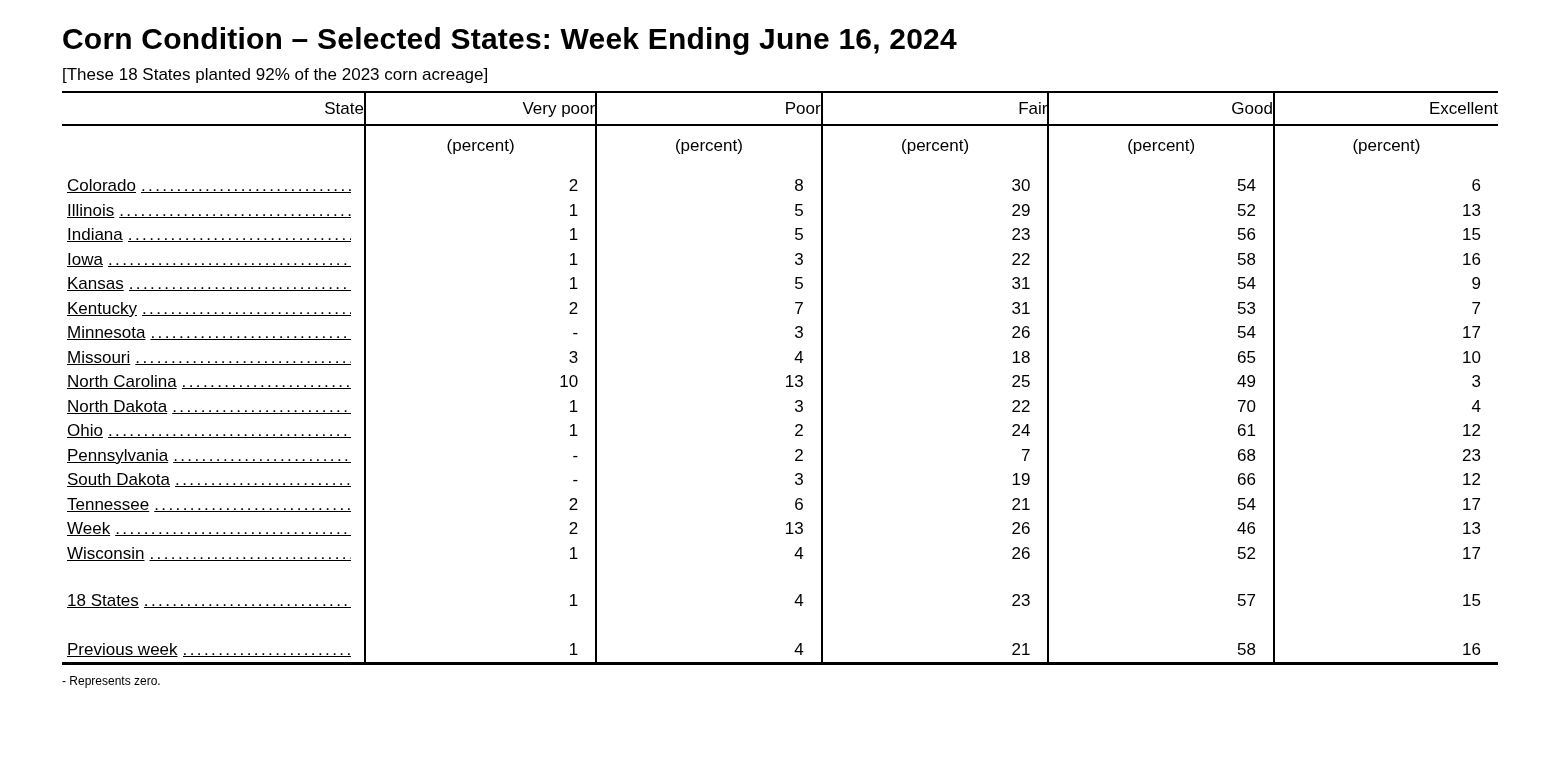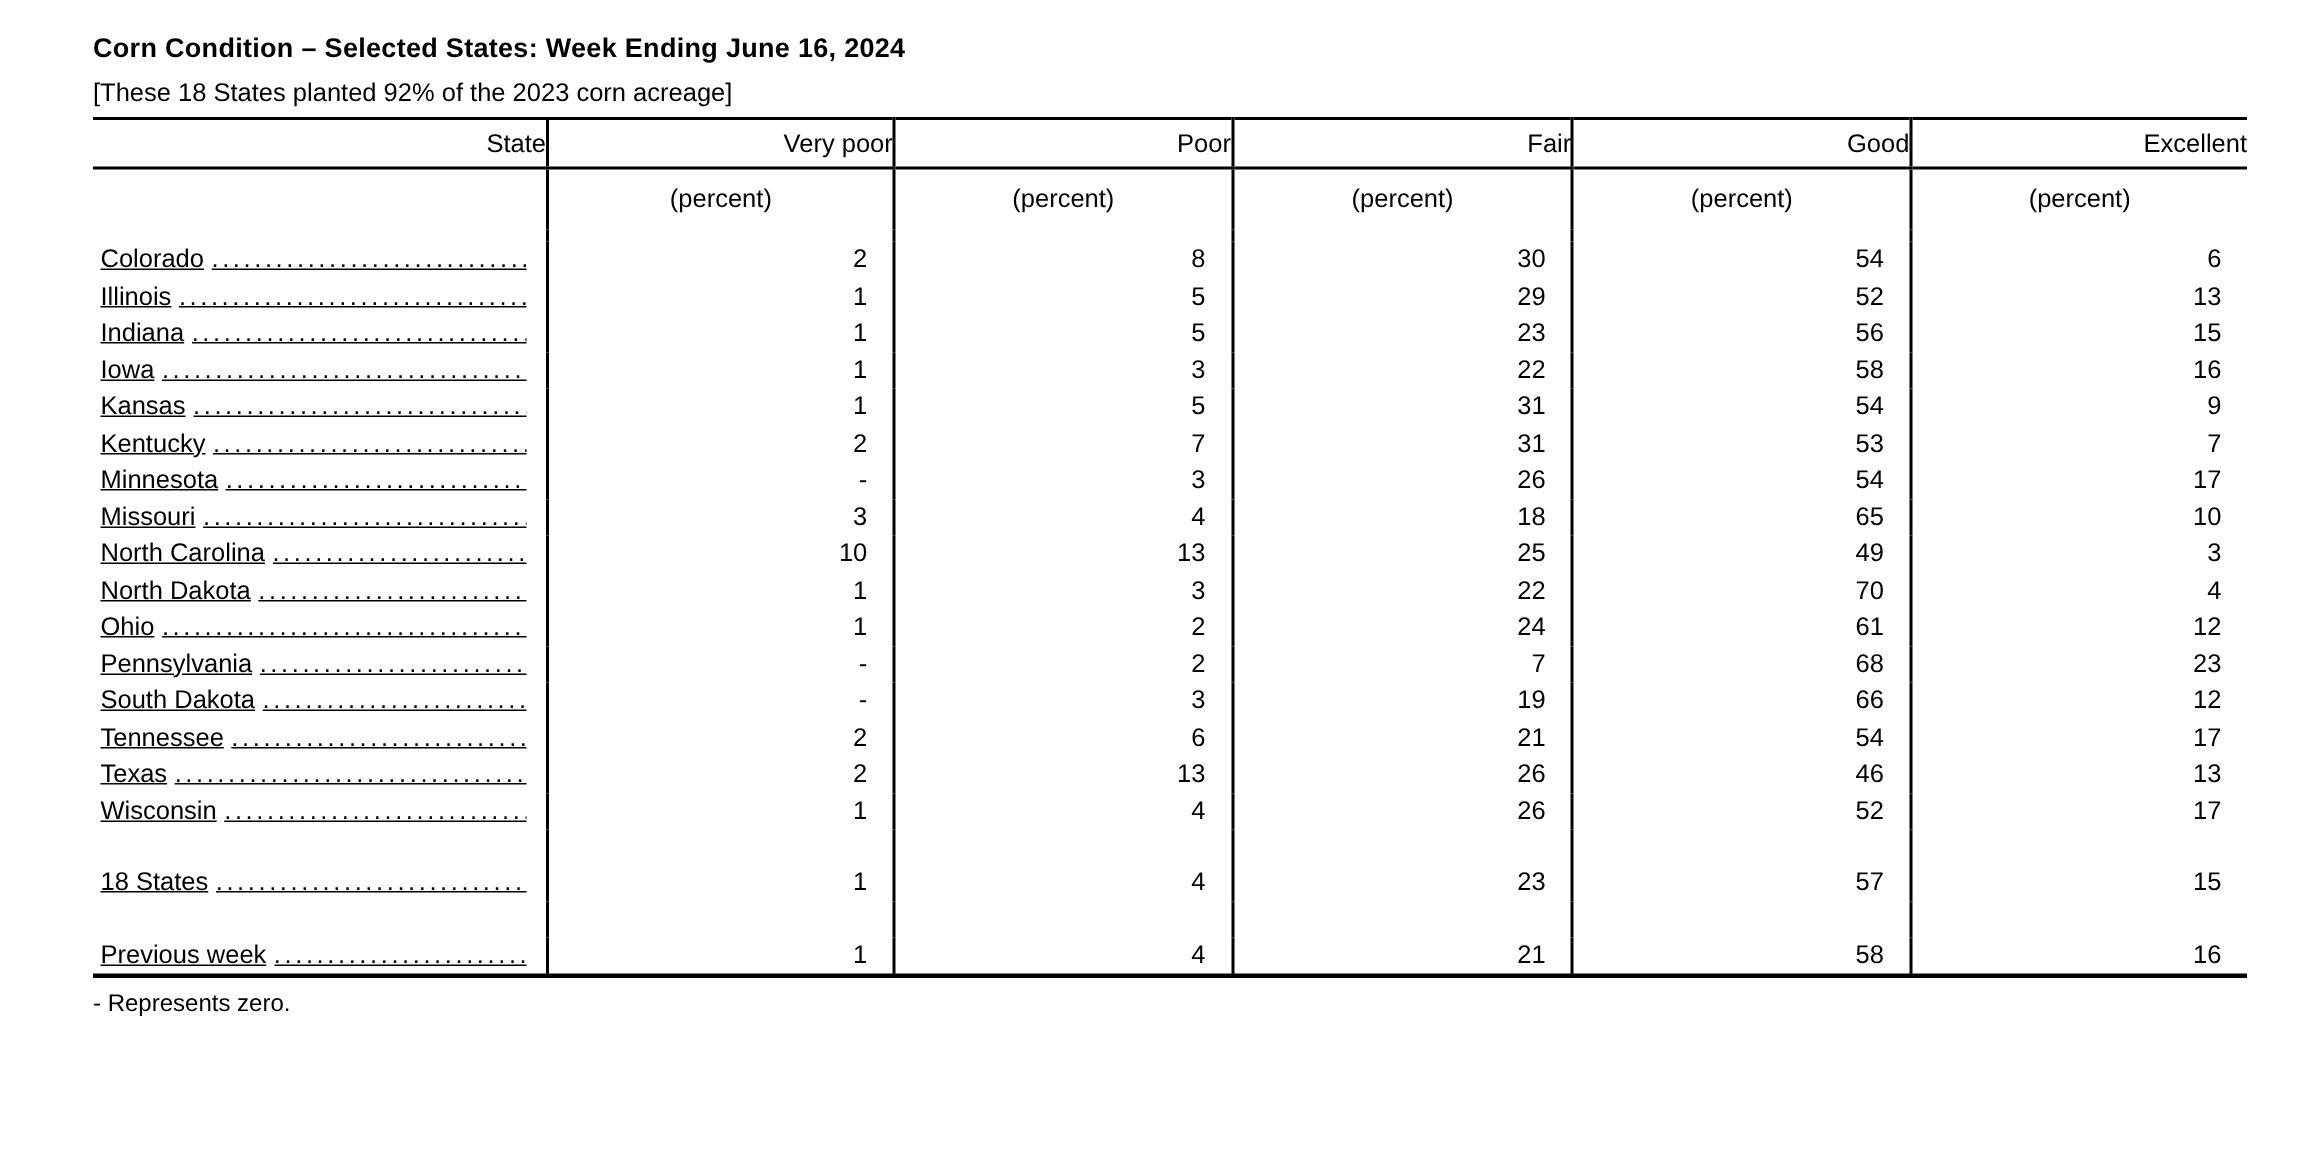--- a/index.html
+++ b/index.html
@@ -7,21 +7,21 @@
   }
   body {
     width: 1544px; height: 782px;
     font-family: "Liberation Sans", sans-serif;
     color: #000;
     overflow: hidden;
   }
   .page { padding: 22px 46px 0 62px; }
 
   .title {
-    font-size: 18px;
+    font-size: 30px;
     font-weight: bold;
     margin: 0 0 9px 0;
     letter-spacing: 0.2px;
   }
   .subtitle {
     font-size: 17px;
     margin: 0 0 6px 0;
   }
 
   table.report {
@@ -71,21 +71,21 @@
   .leader::before {
     content: "..........................................................................................................";
     letter-spacing: 2.4px;
   }
   .value-cell {
     text-align: right;
     padding-right: 17px;
   }
 
   .footnote {
-    font-size: 16px;
+    font-size: 12px;
     margin-top: 9px;
   }
 </style>
 </head>
 <body>
 
 <div class="page">
 
   <h1 class="title">Corn Condition – Selected States: Week Ending June 16, 2024</h1>
   <div class="subtitle">[These 18 States planted 92% of the 2023 corn acreage]</div>
@@ -304,21 +304,21 @@
           </td>
           <td class="value-cell">2</td>
           <td class="value-cell">6</td>
           <td class="value-cell">21</td>
           <td class="value-cell">54</td>
           <td class="value-cell">17</td>
         </tr>
         <tr>
           <td>
             <div class="state-flex">
-              <span class="state-name">Texas</span>
+              <span class="state-name">Week</span>
               <span class="leader"></span>
             </div>
           </td>
           <td class="value-cell">2</td>
           <td class="value-cell">13</td>
           <td class="value-cell">26</td>
           <td class="value-cell">46</td>
           <td class="value-cell">13</td>
         </tr>
         <tr>

